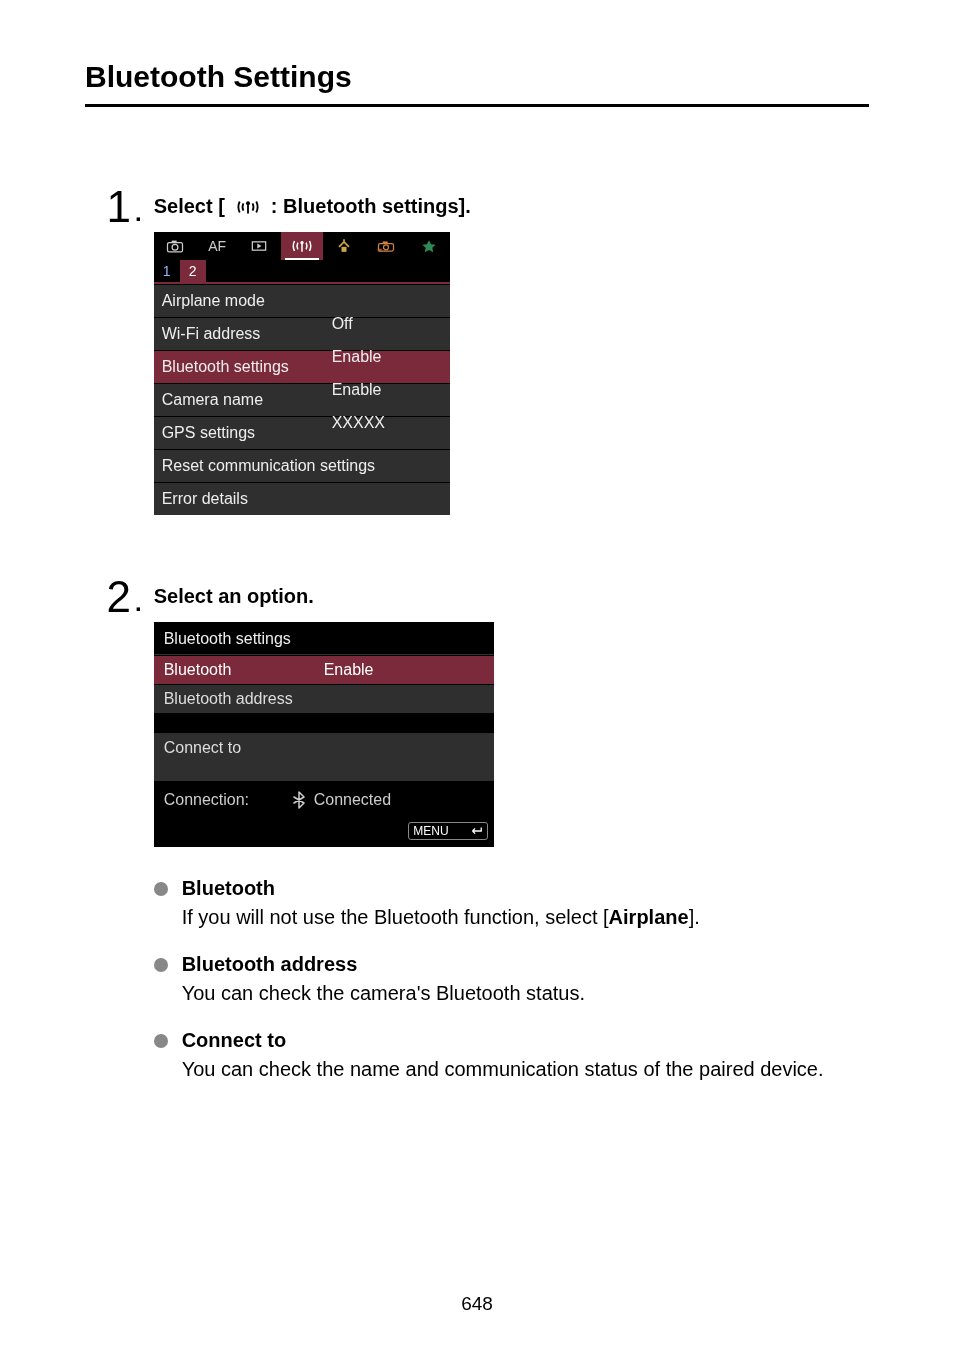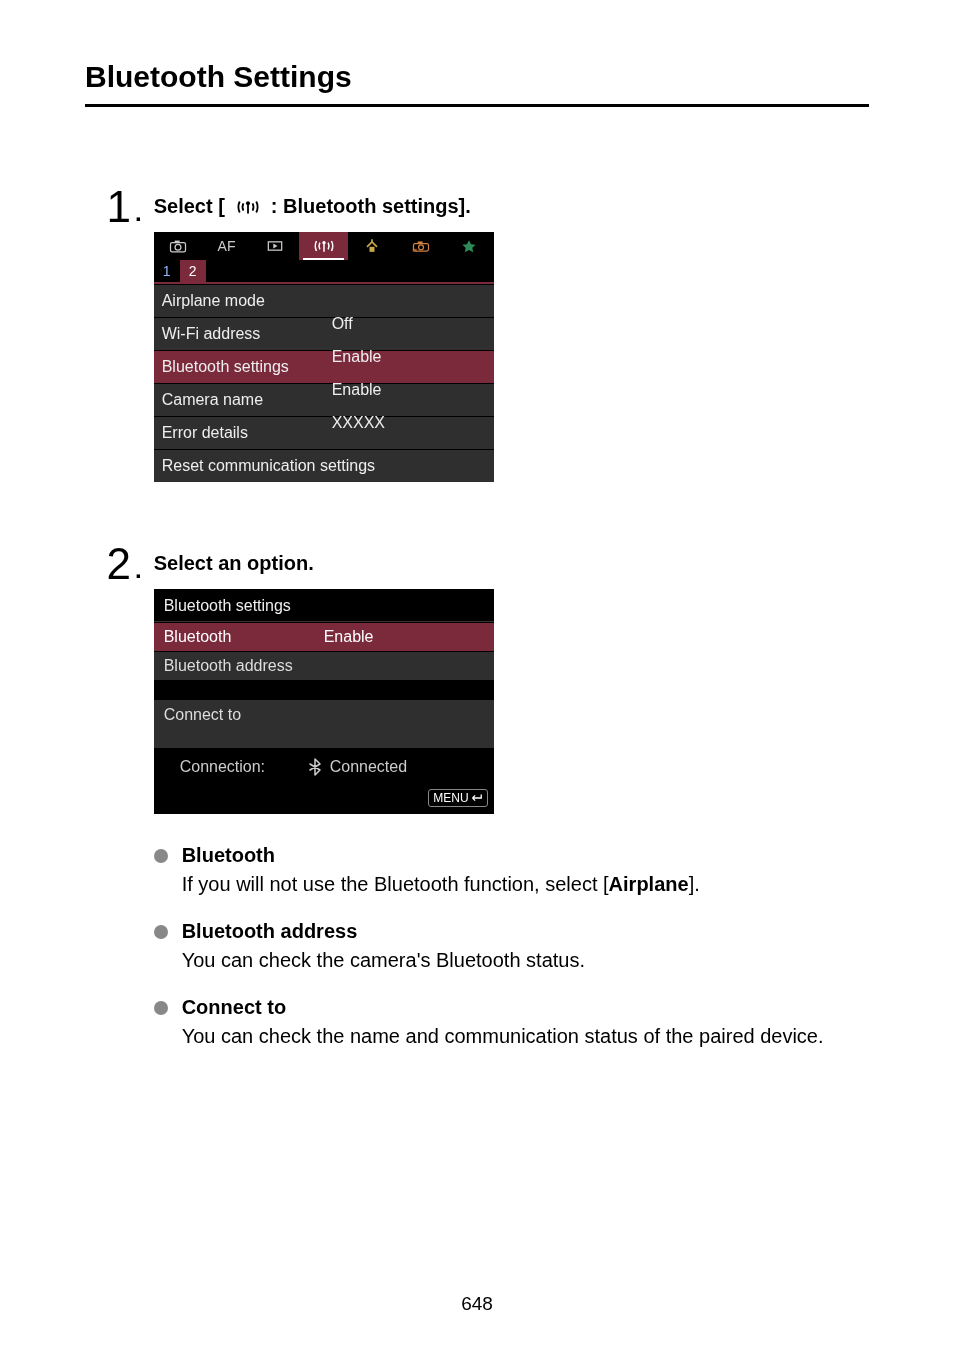--- a/index.html
+++ b/index.html
@@ -8,21 +8,21 @@
   .page-title { font-size: 30px; font-weight: bold; padding-bottom: 10px; border-bottom: 3px solid #000; margin-bottom: 78px; }
   ol.steps { list-style: none; }
   .step { display: flex; align-items: flex-start; margin-bottom: 50px; }
   .step-num { font-size: 44px; font-weight: 400; font-family: Arial, sans-serif; line-height: 1; min-width: 46px; text-align: right; }
   .step-dot { font-size: 24px; font-weight: bold; line-height: 1; padding: 16px 12px 0 4px; }
   .step-body { padding-top: 10px; flex: 1; }
   .step-heading { font-size: 20px; font-weight: bold; display: flex; align-items: baseline; flex-wrap: wrap; gap: 12px; margin-bottom: 14px; }
   .step-heading .antenna-inline { display: inline-flex; align-items: center; position: relative; top: 2px; }
   .step-heading .antenna-inline svg { width: 22px; height: 16px; }
 
-  .screen { width: 340px; background: #000; color: #fff; font-family: Arial, sans-serif; font-size: 16px; margin-bottom: 10px; }
+  .screen { width: 296px; background: #000; color: #fff; font-family: Arial, sans-serif; font-size: 16px; margin-bottom: 10px; }
   .screen .tabbar { height: 28px; background: #000; display: flex; align-items: stretch; }
   .tabcell { flex: 1; display: flex; align-items: center; justify-content: center; color: #ccc; position: relative; }
   .tabcell.active { background: #7a2a3a; color: #fff; }
   .tabcell.active::after { content: ""; position: absolute; bottom: 0; left: 4px; right: 4px; height: 2px; background: #fff; }
   .tabcell svg { width: 20px; height: 16px; }
   .subtabbar { height: 24px; background: #000; display: flex; align-items: flex-end; border-bottom: 2px solid #7a2a3a; }
   .subtab { width: 26px; height: 22px; display: flex; align-items: center; justify-content: center; font-size: 14px; color: #8fb8ff; position: relative; }
   .subtab.active { background: #7a2a3a; color: #fff; }
   .menu-list { }
   .menu-row { display: flex; height: 28px; align-items: center; padding: 16px 8px; background: #2f2f2f; border-top: 1px solid #000; color: #eee; }
@@ -30,25 +30,25 @@
   .menu-row .lbl { flex: 0 0 170px; }
   .menu-row .val { flex: 1; margin-top: 46px; }
 
   .screen2 { width: 340px; background: #000; color: #fff; font-family: Arial, sans-serif; font-size: 16px; margin-bottom: 30px; }
   .s2-title { padding: 8px 10px 6px 10px; color: #eee; border-bottom: 1px solid #333; }
   .s2-row { display: flex; height: 29px; align-items: center; padding: 0 10px; background: #2f2f2f; border-top: 1px solid #000; color: #ddd; }
   .s2-row.sel { background: #7a2a3a; color: #fff; }
   .s2-row .lbl { flex: 0 0 160px; }
   .s2-gap { height: 20px; background: #000; }
   .s2-connect { height: 48px; padding: 6px 10px 0 10px; background: #2f2f2f; color: #ddd; }
-  .s2-status { display: flex; align-items: center; height: 38px; padding: 0 26px; background: #000; color: #ccc; gap: 8px; }
+  .s2-status { display: flex; align-items: center; height: 38px; padding: 0 10px; background: #000; color: #ccc; gap: 8px; }
   .s2-status .lbl { flex: 0 0 120px; }
   .s2-status .bt-icon svg { width: 14px; height: 18px; display: block; }
   .s2-footer { height: 28px; display: flex; justify-content: flex-end; align-items: center; padding: 0 6px 4px 0; background: #000; }
-  .menu-back { border: 1px solid #888; border-radius: 3px; color: #fff; font-size: 12px; padding: 1px 4px; display: flex; align-items: center; gap: 0; }
+  .menu-back { border: 1px solid #888; border-radius: 3px; color: #fff; font-size: 12px; padding: 1px 4px; display: flex; align-items: center; gap: 20px; }
   .menu-back svg { width: 14px; height: 10px; }
 
   ul.notes { list-style: none; margin-top: 6px; }
   ul.notes li { display: flex; gap: 14px; margin-bottom: 22px; }
   .bullet { width: 14px; height: 14px; border-radius: 50%; background: #888; flex: 0 0 14px; margin-top: 5px; }
   .note-body { flex: 1; }
   .note-title { font-weight: bold; font-size: 20px; margin-bottom: 4px; }
   .note-text { font-size: 20px; line-height: 1.35; }
   .note-text b { font-weight: bold; }
 
@@ -144,25 +144,29 @@
               </div>
             <div class="menu-row sel">
                 <span class="lbl">Bluetooth settings</span>
                 <span class="val">Enable</span>
               </div>
             <div class="menu-row">
                 <span class="lbl">Camera name</span>
                 <span class="val">XXXXX</span>
               </div>
             <div class="menu-row">
+                <span class="lbl">GPS settings</span>
+                <span class="val"></span>
+              </div>
+            <div class="menu-row">
+                <span class="lbl" style="flex:1">Reset communication settings</span>
+              </div>
+            <div class="menu-row">
                 <span class="lbl">Error details</span>
                 <span class="val"></span>
-              </div>
-            <div class="menu-row">
-                <span class="lbl" style="flex:1">Reset communication settings</span>
               </div>
           </div>
         </div>
       </div>
     </li>
 
     <li class="step">
       <div class="step-num">2</div>
       <div class="step-dot">.</div>
       <div class="step-body">

